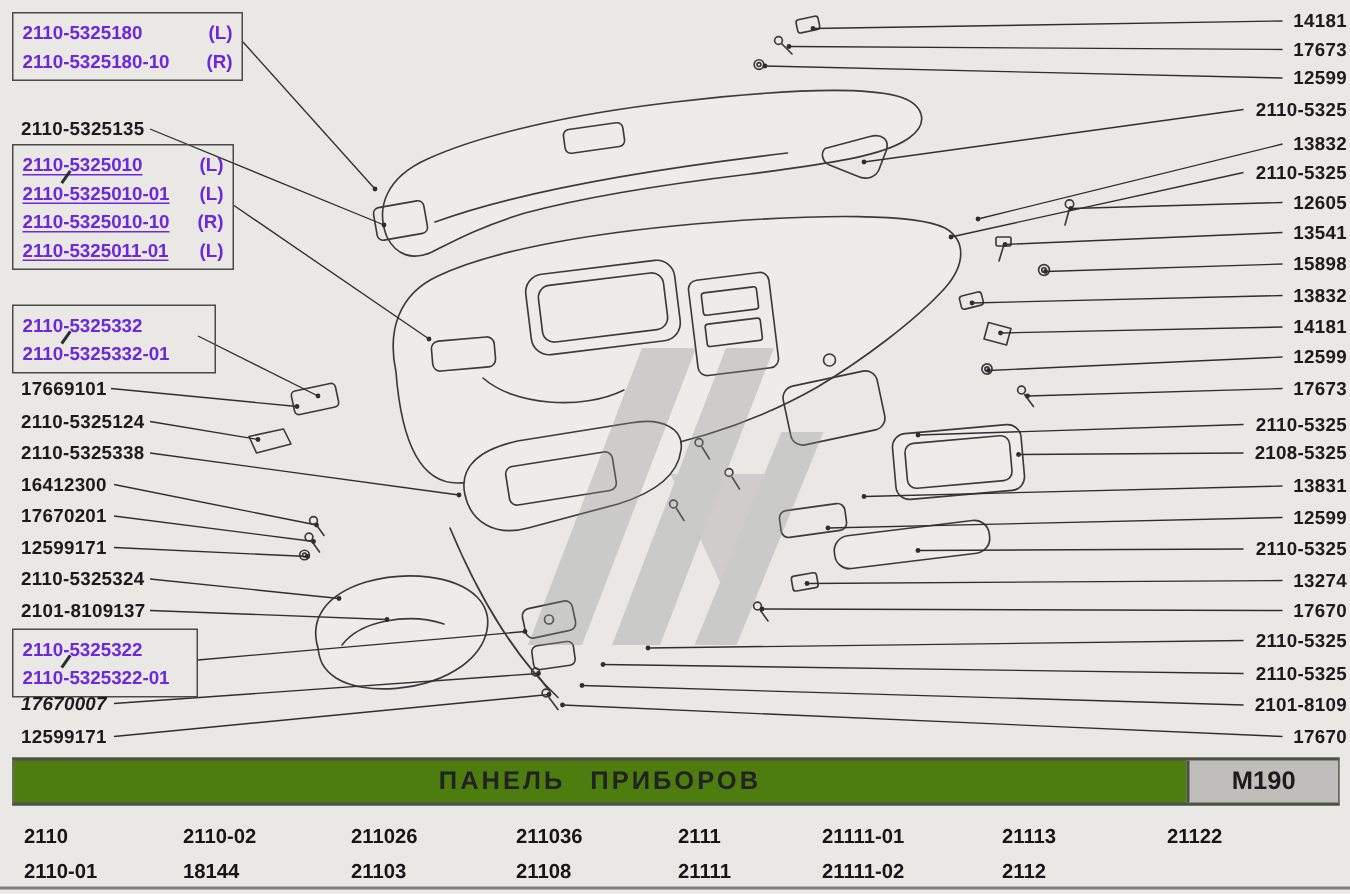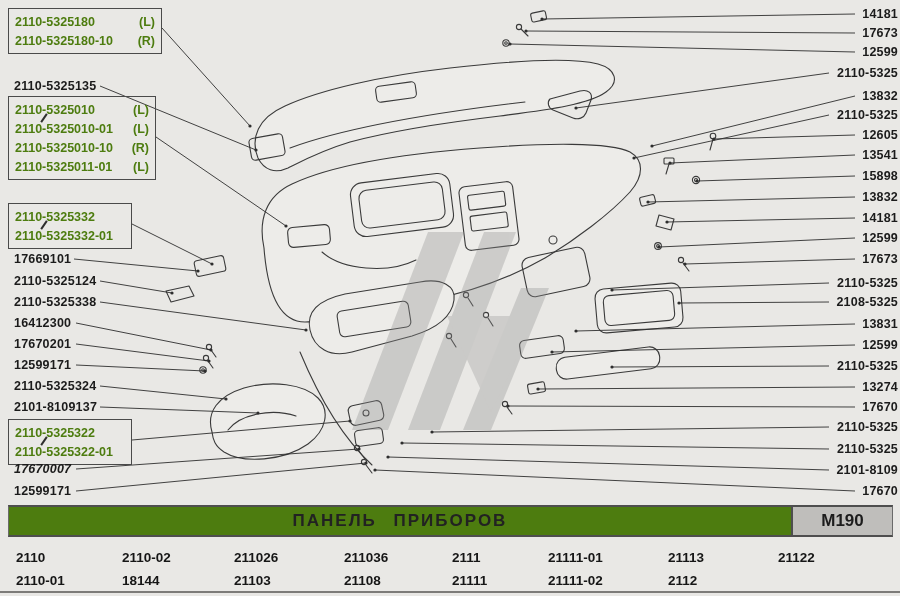--- a/index.html
+++ b/index.html
@@ -25,23 +25,23 @@
   .part-label.right { right:2px; text-align:right; }
 
   .label-group {
     position:absolute;
     border:1px solid #4a4a4a;
     padding:3px 6px;
   }
   .group-row {
     display:flex; justify-content:space-between; align-items:center;
     height:19px; gap:10px;
-    font-size:12.5px; font-weight:600; color:#4d7c0f; white-space:nowrap;
-  }
-  .pn.u { text-underline-offset:2px; }
+    font-size:12.5px; font-weight:600; color:#6d28d9; white-space:nowrap;
+  }
+  .pn.u { text-decoration:underline; text-underline-offset:2px; }
   .alt-tick {
     position:absolute; left:30px; width:10px; height:2px;
     background:#2e2e2e; transform:rotate(-55deg);
   }
 
   #title-bar {
     position:absolute; left:8px; right:7px; top:505px; height:32px;
     display:flex; background:#4d7c0f;
     border-top:2px solid #4e4e4e; border-bottom:2px solid #4e4e4e;
     border-left:1px solid #6a6a6a; border-right:1px solid #6a6a6a;
@@ -323,21 +323,21 @@
       <div class="group-row">
         <span class="pn u">2110-5325010-10</span>
         <span class="sfx">(R)</span>
       </div>
       <div class="group-row">
         <span class="pn u">2110-5325011-01</span>
         <span class="sfx">(L)</span>
       </div>
       <div class="alt-tick" style="top: 20px;"></div>
     </div>
-    <div class="label-group" style="left: 8px; top: 203px; width: 124px;">
+    <div class="label-group" style="left: 8px; top: 203px; width: 136px;">
       <div class="group-row">
         <span class="pn">2110-5325332</span>
       </div>
       <div class="group-row">
         <span class="pn">2110-5325332-01</span>
       </div>
       <div class="alt-tick" style="top: 20px;"></div>
     </div>
     <div class="label-group" style="left: 8px; top: 419px; width: 124px;">
       <div class="group-row">

